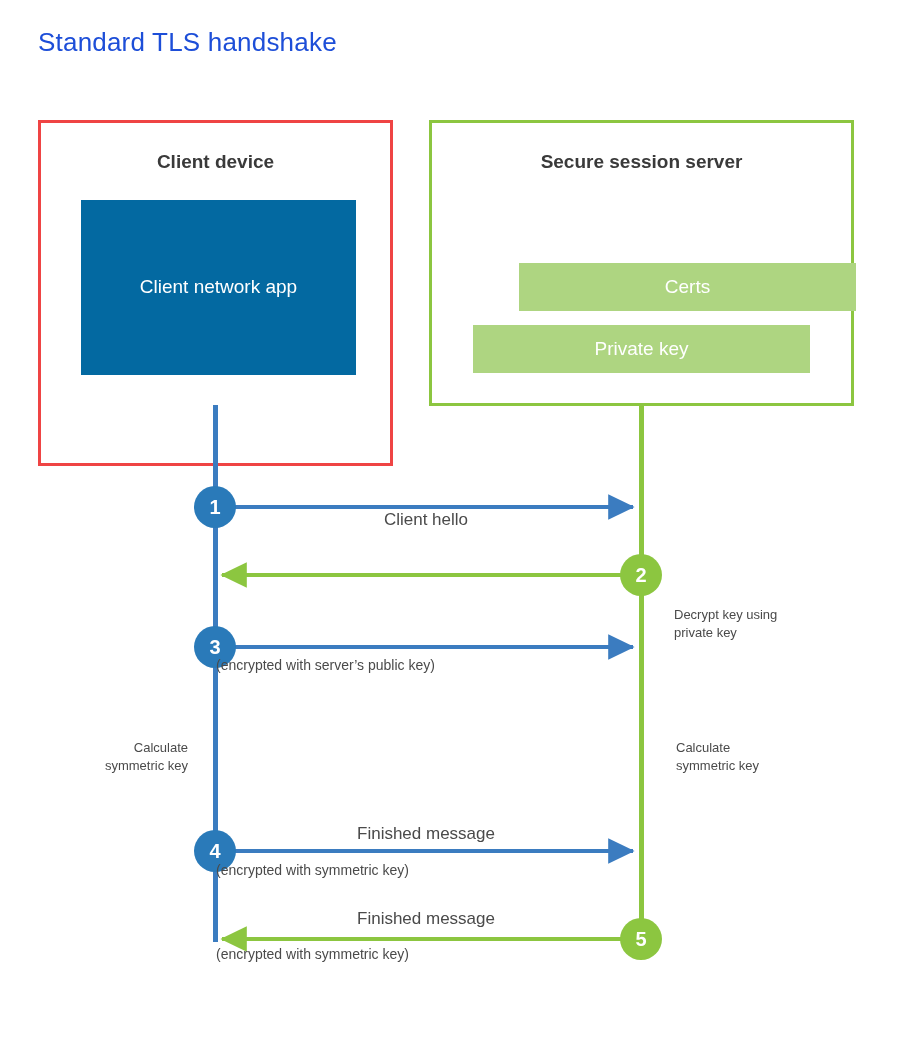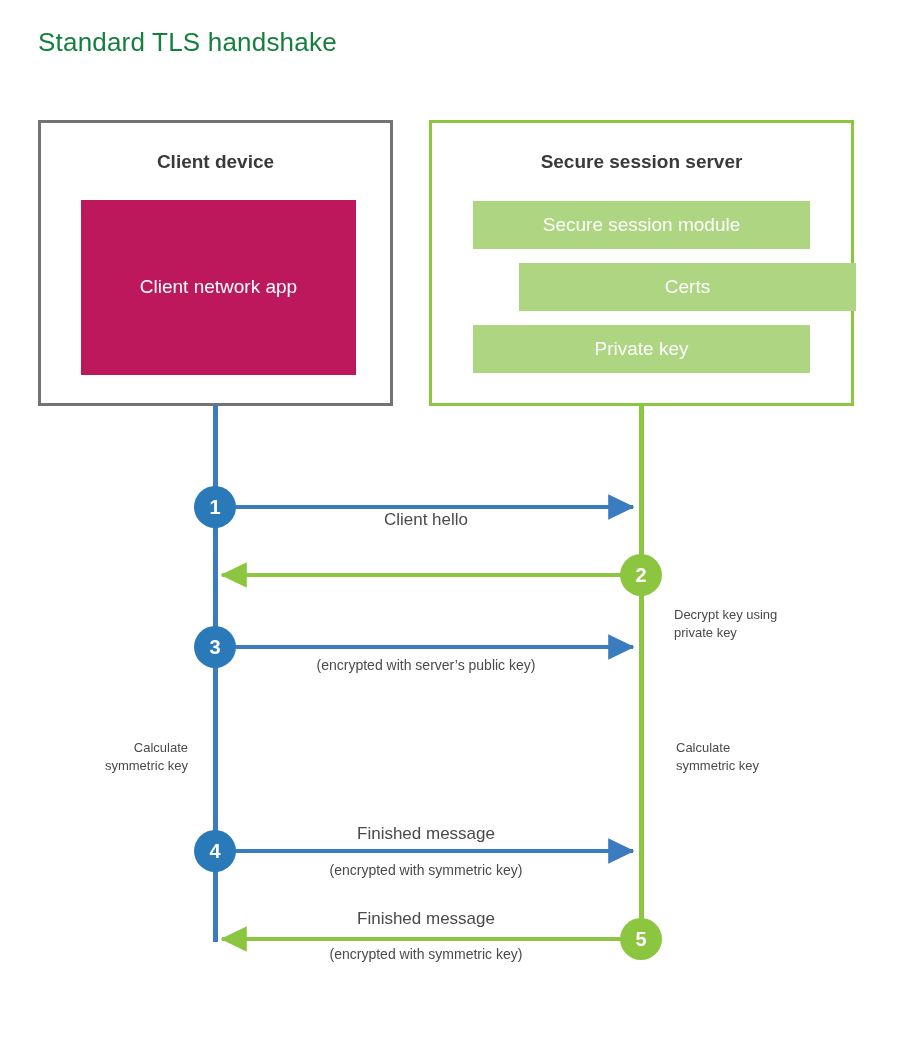--- a/index.html
+++ b/index.html
@@ -23,37 +23,37 @@
     height: 1058px;
   }
 
   
   .page-title {
     position: absolute;
     left: 38px;
     top: 27px;
     font-size: 26px;
     font-weight: 400;
-    color: #15803d;
+    color: #1d4ed8;
     letter-spacing: 0.2px;
     white-space: nowrap;
   }
 
   
   .party-box {
     position: absolute;
     background: #ffffff;
     box-sizing: border-box;
   }
   #client-box {
     left: 38px;
     top: 120px;
     width: 355px;
-    height: 286px;
-    border: 3px solid #737373;
+    height: 346px;
+    border: 3px solid #ef4444;
   }
   #server-box {
     left: 429px;
     top: 120px;
     width: 425px;
     height: 286px;
     border: 3px solid #8cc640;
     padding-left: 24px;
   }
   .party-title {
@@ -75,21 +75,21 @@
     justify-content: center;
     color: #ffffff;
     font-size: 19px;
     font-weight: 400;
   }
   #client-app-block {
     left: 40px;
     top: 77px;
     width: 275px;
     height: 175px;
-    background: #be185d;
+    background: #0369a1;
     text-align: center;
     line-height: 1.28;
   }
   .server-block {
     left: 41px;
     width: 337px;
     height: 48px;
     background: #aed581;
   }
   #server-block-0 { top: 78px; }
@@ -148,21 +148,21 @@
   
   .msg-label {
     position: absolute;
     text-align: center;
     font-size: 17px;
     color: #4a4a4a;
     white-space: nowrap;
   }
   .msg-sublabel {
     position: absolute;
-    text-align: center;
+    text-align: left;
     font-size: 14px;
     color: #4a4a4a;
     white-space: nowrap;
   }
 
   
   .side-note {
     position: absolute;
     font-size: 13px;
     line-height: 1.35;
@@ -179,21 +179,20 @@
 
   <div class="page-title">Standard TLS handshake</div>
 
   <div class="party-box" id="client-box">
     <div class="party-title">Client device</div>
     <div class="component-block" id="client-app-block">Client network app</div>
   </div>
 
   <div class="party-box" id="server-box">
     <div class="party-title">Secure session server</div>
-    <div class="component-block server-block" id="server-block-0">Secure session module</div>
     <div class="component-block server-block" id="server-block-1">Certs</div>
     <div class="component-block server-block" id="server-block-2">Private key</div>
   </div>
 
   <div class="lifeline" id="client-lifeline"></div>
   <div class="lifeline" id="server-lifeline"></div>
 
   <svg id="arrow-layer" viewBox="0 0 900 1058" width="900" height="1058" xmlns="http://www.w3.org/2000/svg">
     <defs>
       <marker id="arrowhead-blue" markerWidth="7" markerHeight="7" refX="6.2" refY="3.5" orient="auto" markerUnits="strokeWidth">

